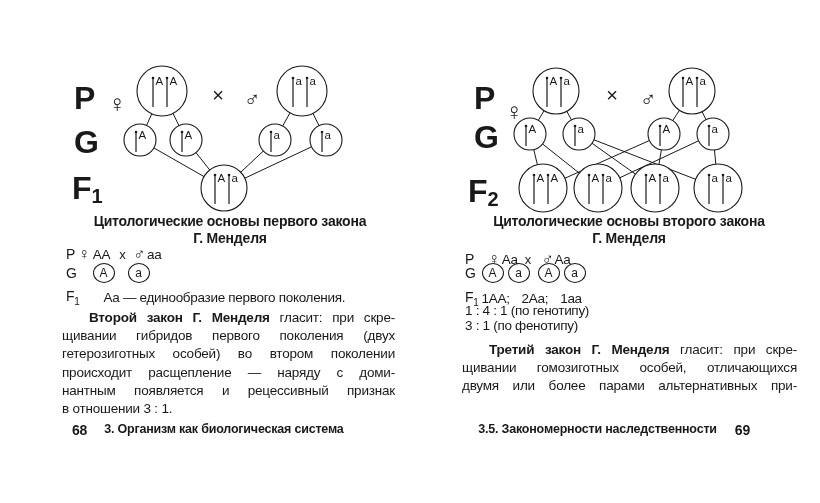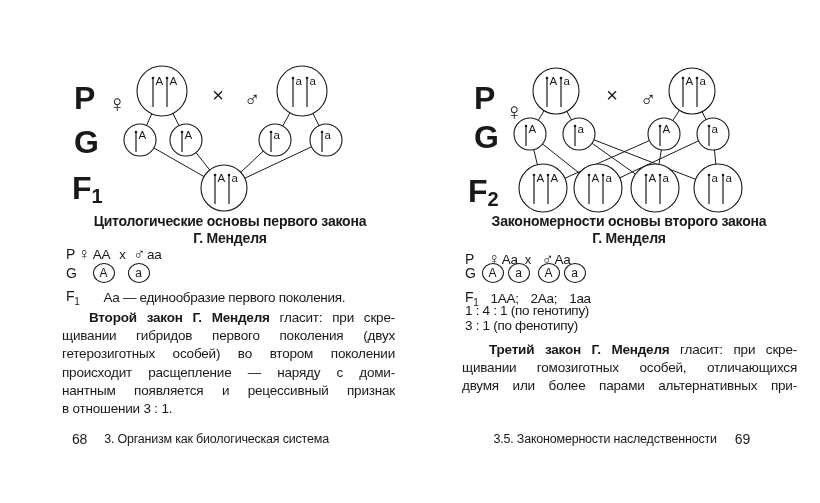--- a/index.html
+++ b/index.html
@@ -32,22 +32,22 @@
   .ratio{position:absolute;font-size:13.5px;letter-spacing:-0.3px;}
   #ratio1{left:465px;top:303px;}
   #ratio2{left:465px;top:318px;}
   .para{position:absolute;font-size:13.5px;line-height:18.2px;letter-spacing:-0.2px;}
   #para-l{left:62px;top:309px;width:333px;}
   #para-r{left:462px;top:341px;width:335px;}
   .jline{text-align:justify;text-align-last:justify;}
   .jline.lastline{text-align-last:left;}
   .jline.indent{text-indent:27px;}
   .jline b{font-weight:bold;}
-  .footer{position:absolute;top:431px;display:flex;align-items:center;
-    font-size:12.5px;letter-spacing:-0.2px;white-space:nowrap;}
+  .footer{position:absolute;top:422px;display:flex;align-items:flex-start;
+    font-size:12.5px;letter-spacing:-0.2px;white-space:nowrap;font-weight:bold;}
   #footer-l{left:72px;}
   #footer-r{left:460px;width:290px;justify-content:flex-end;}
   .pagenum{font-size:14px;}
   #footer-l .pagenum{margin-right:17px;}
   #footer-r .pagenum{margin-left:18px;}
 </style>
 </head>
 <body>
 
 <div id="canvas">
@@ -180,21 +180,21 @@
       <text x="514" y="120" font-size="24" text-anchor="middle" fill="#191919">♀</text>
       <text x="612" y="102" font-size="20" text-anchor="middle" fill="#191919">×</text>
       <text x="648" y="107" font-size="22" text-anchor="middle" fill="#191919">♂</text>
     </svg>
 
   <div class="caption" id="cap-left">
     <div>Цитологические основы первого закона</div>
     <div>Г. Менделя</div>
   </div>
   <div class="caption" id="cap-right">
-    <div>Закономерности основы второго закона</div>
+    <div>Цитологические основы второго закона</div>
     <div>Г. Менделя</div>
   </div>
 
   <div class="srow" id="prow-l">
       <span class="s-lab">P</span>
       <span class="s-sym" style="margin-left: 3px;">♀</span>
       <span class="s-gen" style="margin-left: 3px;">AA</span>
       <span class="s-x" style="margin-left: 9px;">x</span>
       <span class="s-sym" style="margin-left: 8px;">♂</span>
       <span class="s-gen" style="margin-left: 2px;">aa</span>
@@ -219,21 +219,21 @@
     </div>
   <div class="srow" id="grow-r">
       <span class="s-lab">G</span>
       <span class="g-circ" style="margin-left: 6px;">A</span>
       <span class="g-circ" style="margin-left: 4px;">a</span>
       <span class="g-circ" style="margin-left: 8px;">A</span>
       <span class="g-circ" style="margin-left: 4px;">a</span>
     </div>
   <div class="srow" id="frow-r">
       <span class="s-lab">F<sub>1</sub></span>
-      <span class="f-seg" style="margin-left: 12px;">1AA;</span>
+      <span class="f-seg" style="margin-left: 3px;">1AA;</span>
       <span class="f-seg" style="margin-left: 12px;">2Aa;</span>
       <span class="f-seg" style="margin-left: 12px;">1aa</span>
     </div>
 
   <div class="ratio" id="ratio1">1 : 4 : 1 (по генотипу)</div>
   <div class="ratio" id="ratio2">3 : 1 (по фенотипу)</div>
 
   <div class="para" id="para-l">
       <div class="jline indent"><b>Второй закон Г. Менделя</b> гласит: при скре-</div>
       <div class="jline">щивании гибридов первого поколения (двух</div>

